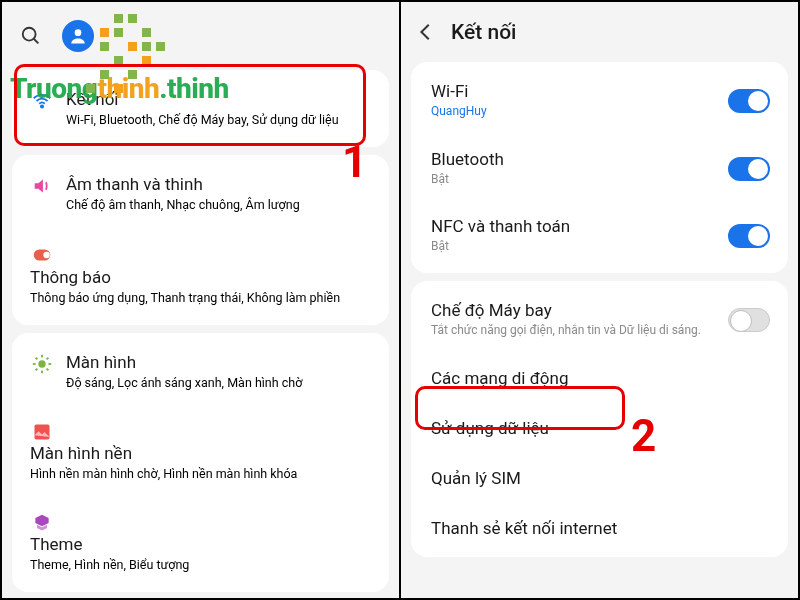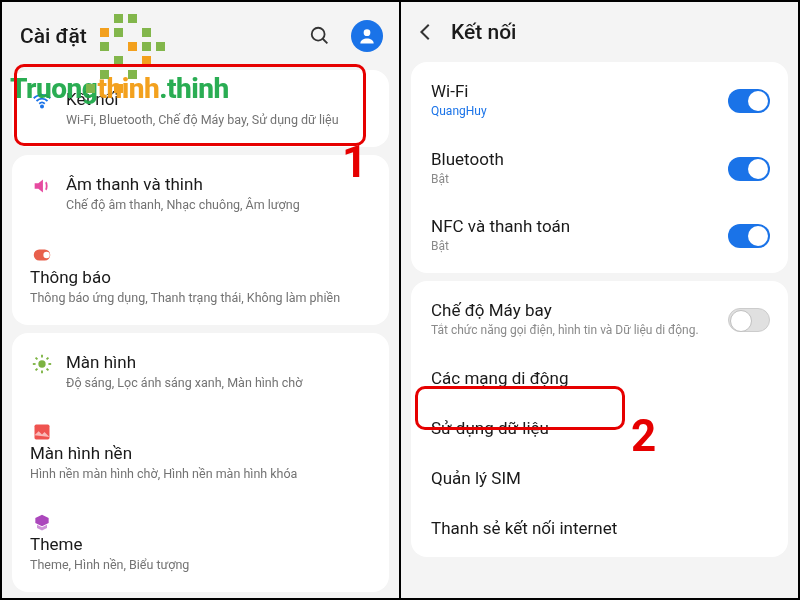--- a/index.html
+++ b/index.html
@@ -21,21 +21,21 @@
   .hdr-right .back { width: 22px; height: 22px; margin-right: 14px; }
   .hdr-right .title { font-size: 21px; font-weight: 500; color: #1a1a1a; }
 
   
   .card { background: #fff; border-radius: 16px; margin: 8px 10px; padding: 4px 0; }
   .row { display: flex; align-items: flex-start; padding: 14px 16px 14px 12px; }
   .row + .row { border-top: none; flex-direction: column; }
   .row-icon { width: 36px; display: flex; justify-content: center; padding-top: 2px; flex-shrink: 0; }
   .row-body { flex: 1; min-width: 0; padding-left: 6px; }
   .row-title { font-size: 17px; color: #1a1a1a; line-height: 1.3; }
-  .row-sub { font-size: 12.5px; color: #737373; line-height: 1.35; margin-top: 2px; }
+  .row-sub { font-size: 12.5px; color: #000000; line-height: 1.35; margin-top: 2px; }
 
   
   .crow { display: flex; align-items: center; padding: 14px 18px 14px 20px; }
   .crow-body { flex: 1; min-width: 0; }
   .crow-title { font-size: 17px; color: #1a1a1a; line-height: 1.3; }
   .crow-sub { font-size: 12px; color: #8a8a8a; margin-top: 2px; line-height: 1.3; }
   .crow-sub.blue { color: #1a73e8; }
   .toggle { width: 42px; height: 24px; border-radius: 12px; position: relative; flex-shrink: 0; margin-top: 2px; }
   .toggle.on { background: #1a73e8; }
   .toggle.on::after { content: ""; position: absolute; right: 2px; top: 2px; width: 20px; height: 20px; background: #fff; border-radius: 50%; }
@@ -55,21 +55,20 @@
   .wm .o { color: #f39c12; }
 </style>
 </head>
 <body>
 
 <div class="frame">
 <div class="panels">
 
   <div class="panel">
     <div class="hdr-left">
-      <div class="title">Cài đặt</div>
       <svg class="search" viewBox="0 0 24 24" fill="none" stroke="#333" stroke-width="2">
             <circle cx="10" cy="10" r="7"></circle>
             <line x1="20" y1="20" x2="15" y2="15"></line>
           </svg>
       <div class="avatar">
         <svg viewBox="0 0 24 24">
               <circle cx="12" cy="8" r="4"></circle>
               <path d="M4 21c0-4 4-6 8-6s8 2 8 6"></path>
             </svg>
       </div>
@@ -226,21 +225,21 @@
           <div class="crow-sub">Bật</div>
         </div>
         <div class="toggle on"></div>
       </div>
     </div>
 
     <div class="card">
       <div class="crow">
         <div class="crow-body">
           <div class="crow-title">Chế độ Máy bay</div>
-          <div class="crow-sub">Tắt chức năng gọi điện, hình tin và Dữ liệu di động.</div>
+          <div class="crow-sub">Tắt chức năng gọi điện, nhắn tin và Dữ liệu di sáng.</div>
         </div>
         <div class="toggle off"></div>
       </div>
       <div class="crow">
         <div class="crow-body">
           <div class="crow-title">Các mạng di động</div>
         </div>
       </div>
       <div class="crow">
         <div class="crow-body">

